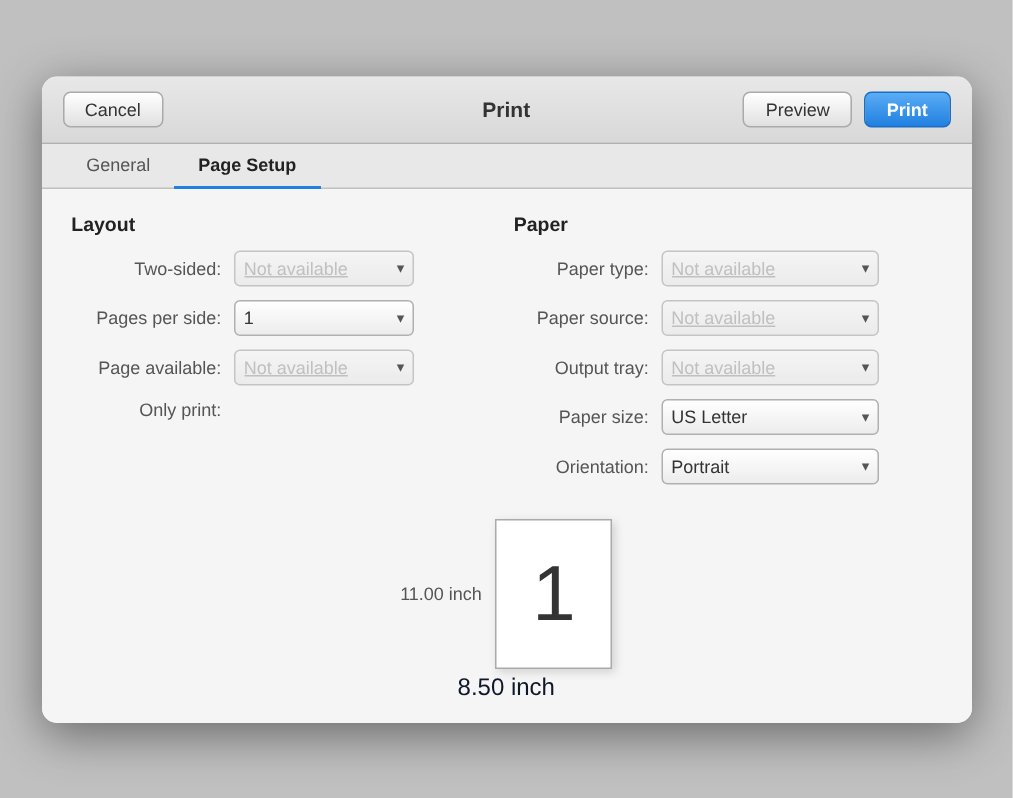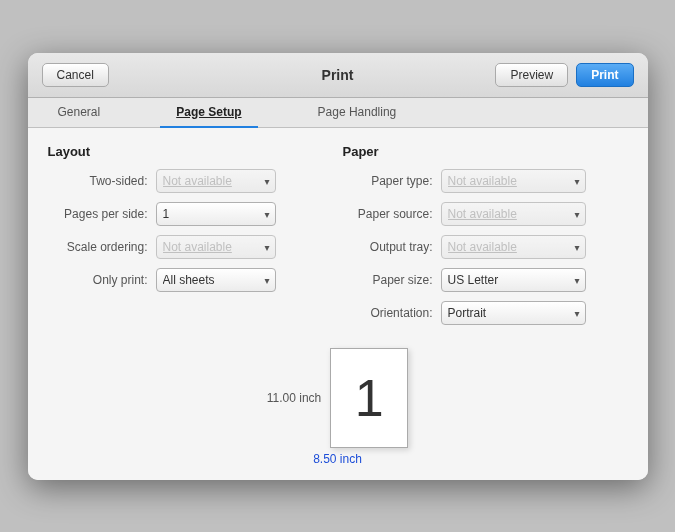--- a/index.html
+++ b/index.html
@@ -55,35 +55,33 @@
       background: linear-gradient(to bottom, #5aacf5, #2180e0);
       border: 1px solid #1a6fc4;
       color: #fff;
       font-weight: 600;
     }
     .tabs {
       background: #e8e8e8;
       border-bottom: 1px solid #c0c0c0;
       display: flex;
       padding: 0 14px;
-      gap: 44px;
     }
     .tab {
       padding: 7px 16px;
       font-size: 12px;
       color: #555;
       cursor: pointer;
       border-bottom: 2px solid transparent;
       margin-bottom: -1px;
     }
     .tab.active {
       font-weight: 600;
       color: #222;
       border-bottom: 2px solid #2180e0;
-      text-decoration: underline;
     }
     .content {
       padding: 16px 20px 14px 20px;
       background: #f5f5f5;
     }
     .two-col {
       display: flex;
       gap: 10px;
     }
     .col {
@@ -200,22 +198,22 @@
       border: 1.5px solid #aaa;
       box-shadow: 2px 2px 6px rgba(0,0,0,0.15);
       display: flex;
       align-items: center;
       justify-content: center;
       font-size: 52px;
       color: #333;
       font-weight: 300;
     }
     .width-label {
-      font-size: 12px;
-      color: #1d4ed8;
+      font-size: 16px;
+      color: #0f172a;
       margin-top: 4px;
     }
     .select-wide {
       min-width: 145px;
     }
   </style>
 </head>
 <body>
 
 <div class="dialog">
@@ -231,23 +229,20 @@
     </div>
   </div>
 
   <div class="tabs">
     <div class="tab">
       <span>General</span>
     </div>
     <div class="tab active">
       <span>Page Setup</span>
     </div>
-    <div class="tab">
-      <span>Page Handling</span>
-    </div>
   </div>
 
   <div class="content">
     <div class="two-col">
 
       <div class="col">
         <div class="col-header">Layout</div>
 
         <div class="field-row">
           <span class="field-label">Two-sided:</span>
@@ -261,35 +256,30 @@
         <div class="field-row">
           <span class="field-label">Pages per side:</span>
           <div class="select-wrapper">
             <select class="select-box">
               <option>1</option>
             </select>
           </div>
         </div>
 
         <div class="field-row">
-          <span class="field-label">Scale ordering:</span>
+          <span class="field-label">Page available:</span>
           <div class="select-wrapper">
             <select class="select-box select-disabled" disabled="">
               <option>Not available</option>
             </select>
           </div>
         </div>
 
         <div class="field-row">
           <span class="field-label">Only print:</span>
-          <div class="select-wrapper">
-            <select class="select-box">
-              <option>All sheets</option>
-            </select>
-          </div>
         </div>
 
       </div>
 
       <div class="col">
         <div class="col-header">Paper</div>
 
         <div class="field-row">
           <span class="field-label right-label">Paper type:</span>
           <div class="select-wrapper">

